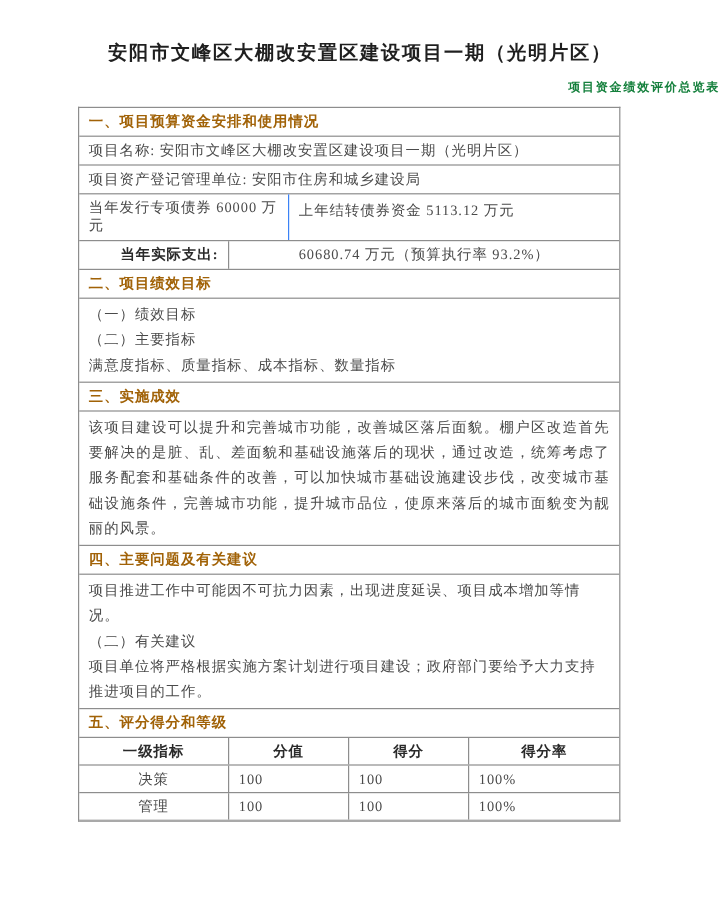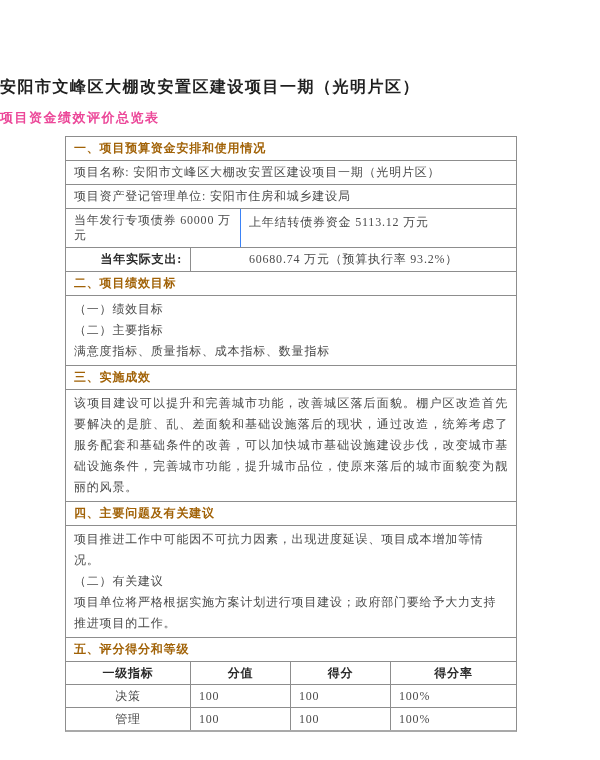--- a/index.html
+++ b/index.html
@@ -5,32 +5,31 @@
   * { margin: 0; padding: 0; box-sizing: border-box; }
   html, body { width: 600px; background: #ffffff; }
   body {
     height: 760px;
     font-family: "Liberation Serif", "DejaVu Serif", serif;
     color: #4a4a4a;
     overflow: hidden;
   }
   .page { padding-top: 34px; }
   .doc-title {
-    text-align: left;
+    text-align: center;
     font-size: 16px;
     font-weight: bold;
     color: #1f1f1f;
     letter-spacing: 1.5px;
-    margin-top: 43px;
   }
   .doc-subtitle {
-    text-align: left;
-    font-size: 13px;
+    text-align: right;
+    font-size: 10px;
     font-weight: bold;
-    color: #ec4899;
+    color: #15803d;
     letter-spacing: 1.5px;
     margin-top: 11px;
   }
   .grid {
     width: 452px;
     margin-left: 65px;
     margin-top: 9px;
     border: 1px solid #8d8d8d;
     border-bottom: 2px solid #a9a9a9;
     font-size: 12px;

